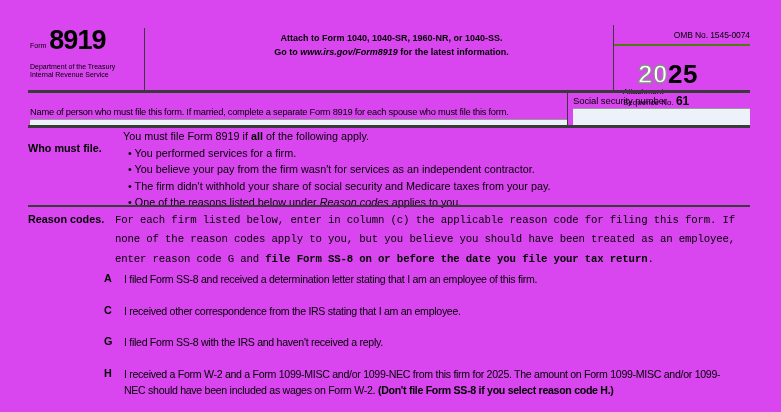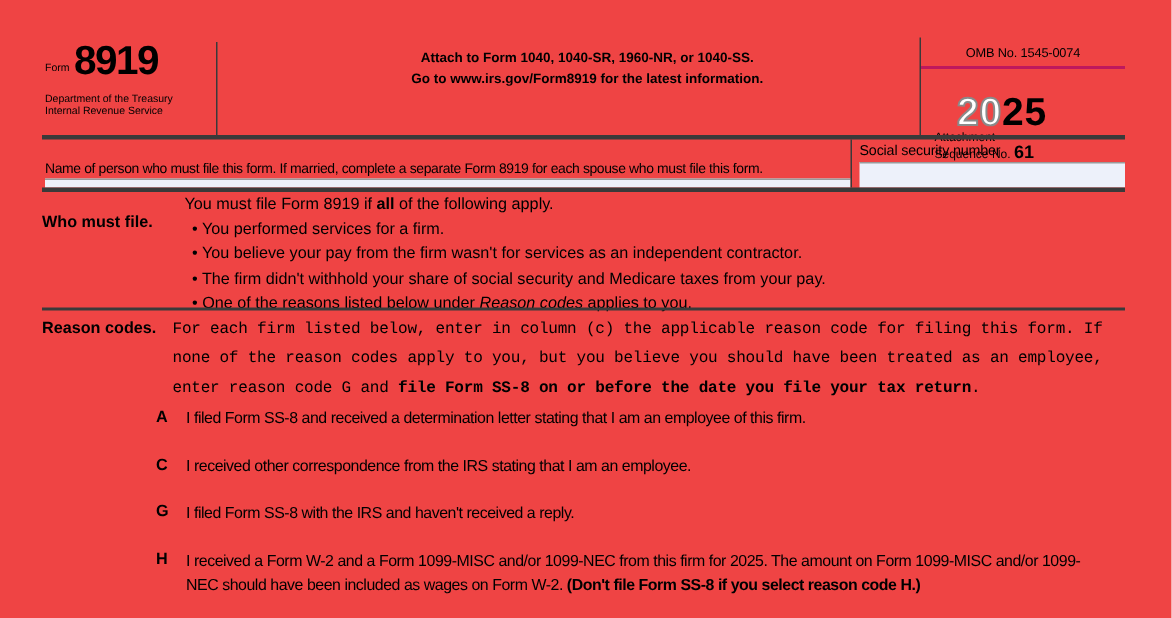--- a/index.html
+++ b/index.html
@@ -1,38 +1,38 @@
 <!DOCTYPE html>
 <html><head>
 <meta charset="utf-8">
 <style>
   * { margin:0; padding:0; box-sizing:border-box; }
   html,body { background:#fff; }
   body { font-family:"Liberation Sans","DejaVu Sans",sans-serif; color:#000; }
-  .page { position:relative; width:781px; height:412px; background:#ef4444; overflow:hidden; }
+  .page { position:relative; width:781px; height:412px; background:#d946ef; overflow:hidden; }
 
   
   .cell-form { position:absolute; left:28px; top:28px; width:117px; height:62px;
                border-right:1.5px solid #3a3a3a; padding-left:2px; }
   .form-id { display:flex; align-items:flex-end; gap:3px; margin-top:2px; }
   .form-word { font-size:7px; line-height:7px; margin-bottom:2px; }
   .form-number { font-size:27px; font-weight:bold; line-height:21px; letter-spacing:-1px; }
   .dept { font-size:7px; line-height:7.6px; margin-top:12px; }
 
   .cell-title { position:absolute; left:145px; top:25px; width:468px; height:65px;
                 text-align:center; padding-left:25px; }
   .form-title { font-size:15.5px; font-weight:bold; line-height:16px; letter-spacing:-0.2px; }
   .attach { font-size:9px; font-weight:bold; margin-top:8px; }
   .goto { font-size:9px; font-weight:bold; margin-top:4px; }
-  .goto-url { }
+  .goto-url { font-style:italic; }
 
   .cell-right { position:absolute; left:613px; top:25px; width:137px; height:65px;
                 border-left:1.5px solid #3a3a3a; }
-  .omb { font-size:8.5px; text-align:center; padding:5px 0 4px 0;
-         border-bottom:2px solid #be185d; letter-spacing:-0.1px; }
+  .omb { font-size:8.5px; text-align:right; padding:5px 0 4px 0;
+         border-bottom:2px solid #4d7c0f; letter-spacing:-0.1px; }
   .year { text-align:center; font-weight:bold; font-size:26px; line-height:25px;
           padding-right:28px; margin-top:16px; letter-spacing:0.5px; }
   .year-outline { color:#fff; -webkit-text-stroke:1.3px #8a8a8a; }
   .attachment { font-size:8px; line-height:8.6px; padding-left:9px; margin-top:1px; }
   .seq-num { font-size:12px; font-weight:bold; }
 
   .rule { position:absolute; left:28px; width:722px; background:#3a3a3a; }
   .rule-top { top:90px; height:3px; }
   .rule-name { top:125px; height:3px; }
   .rule-mid { top:205px; height:2px; }

